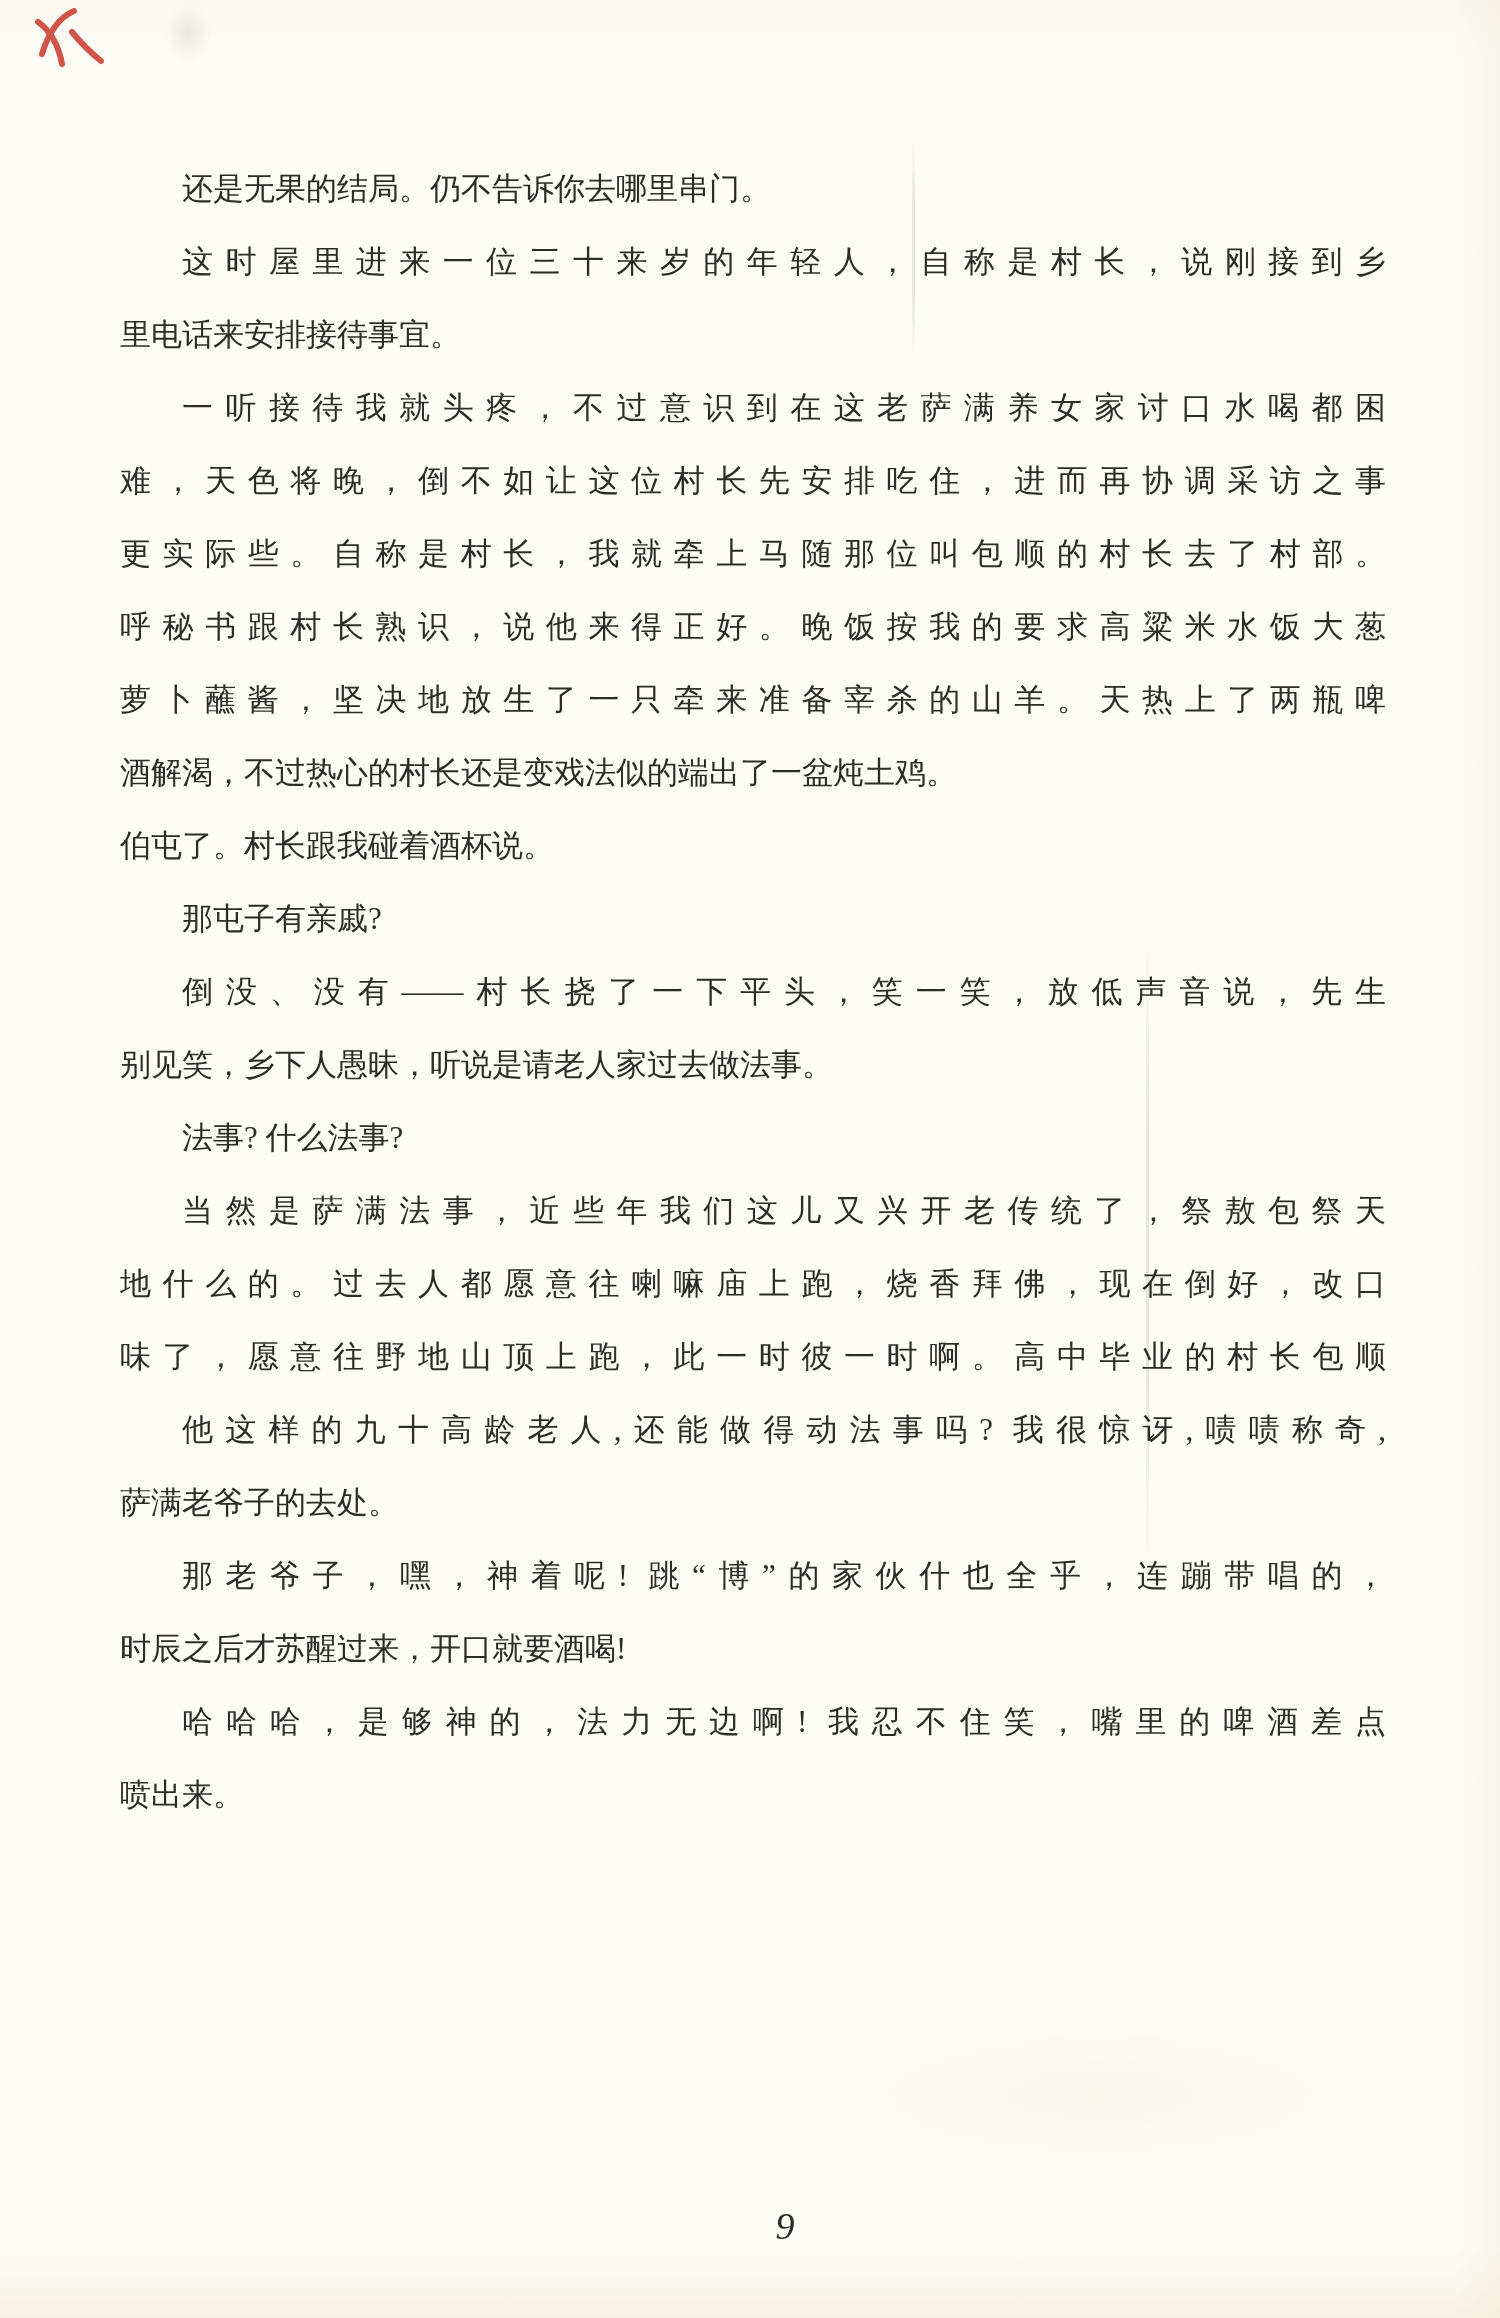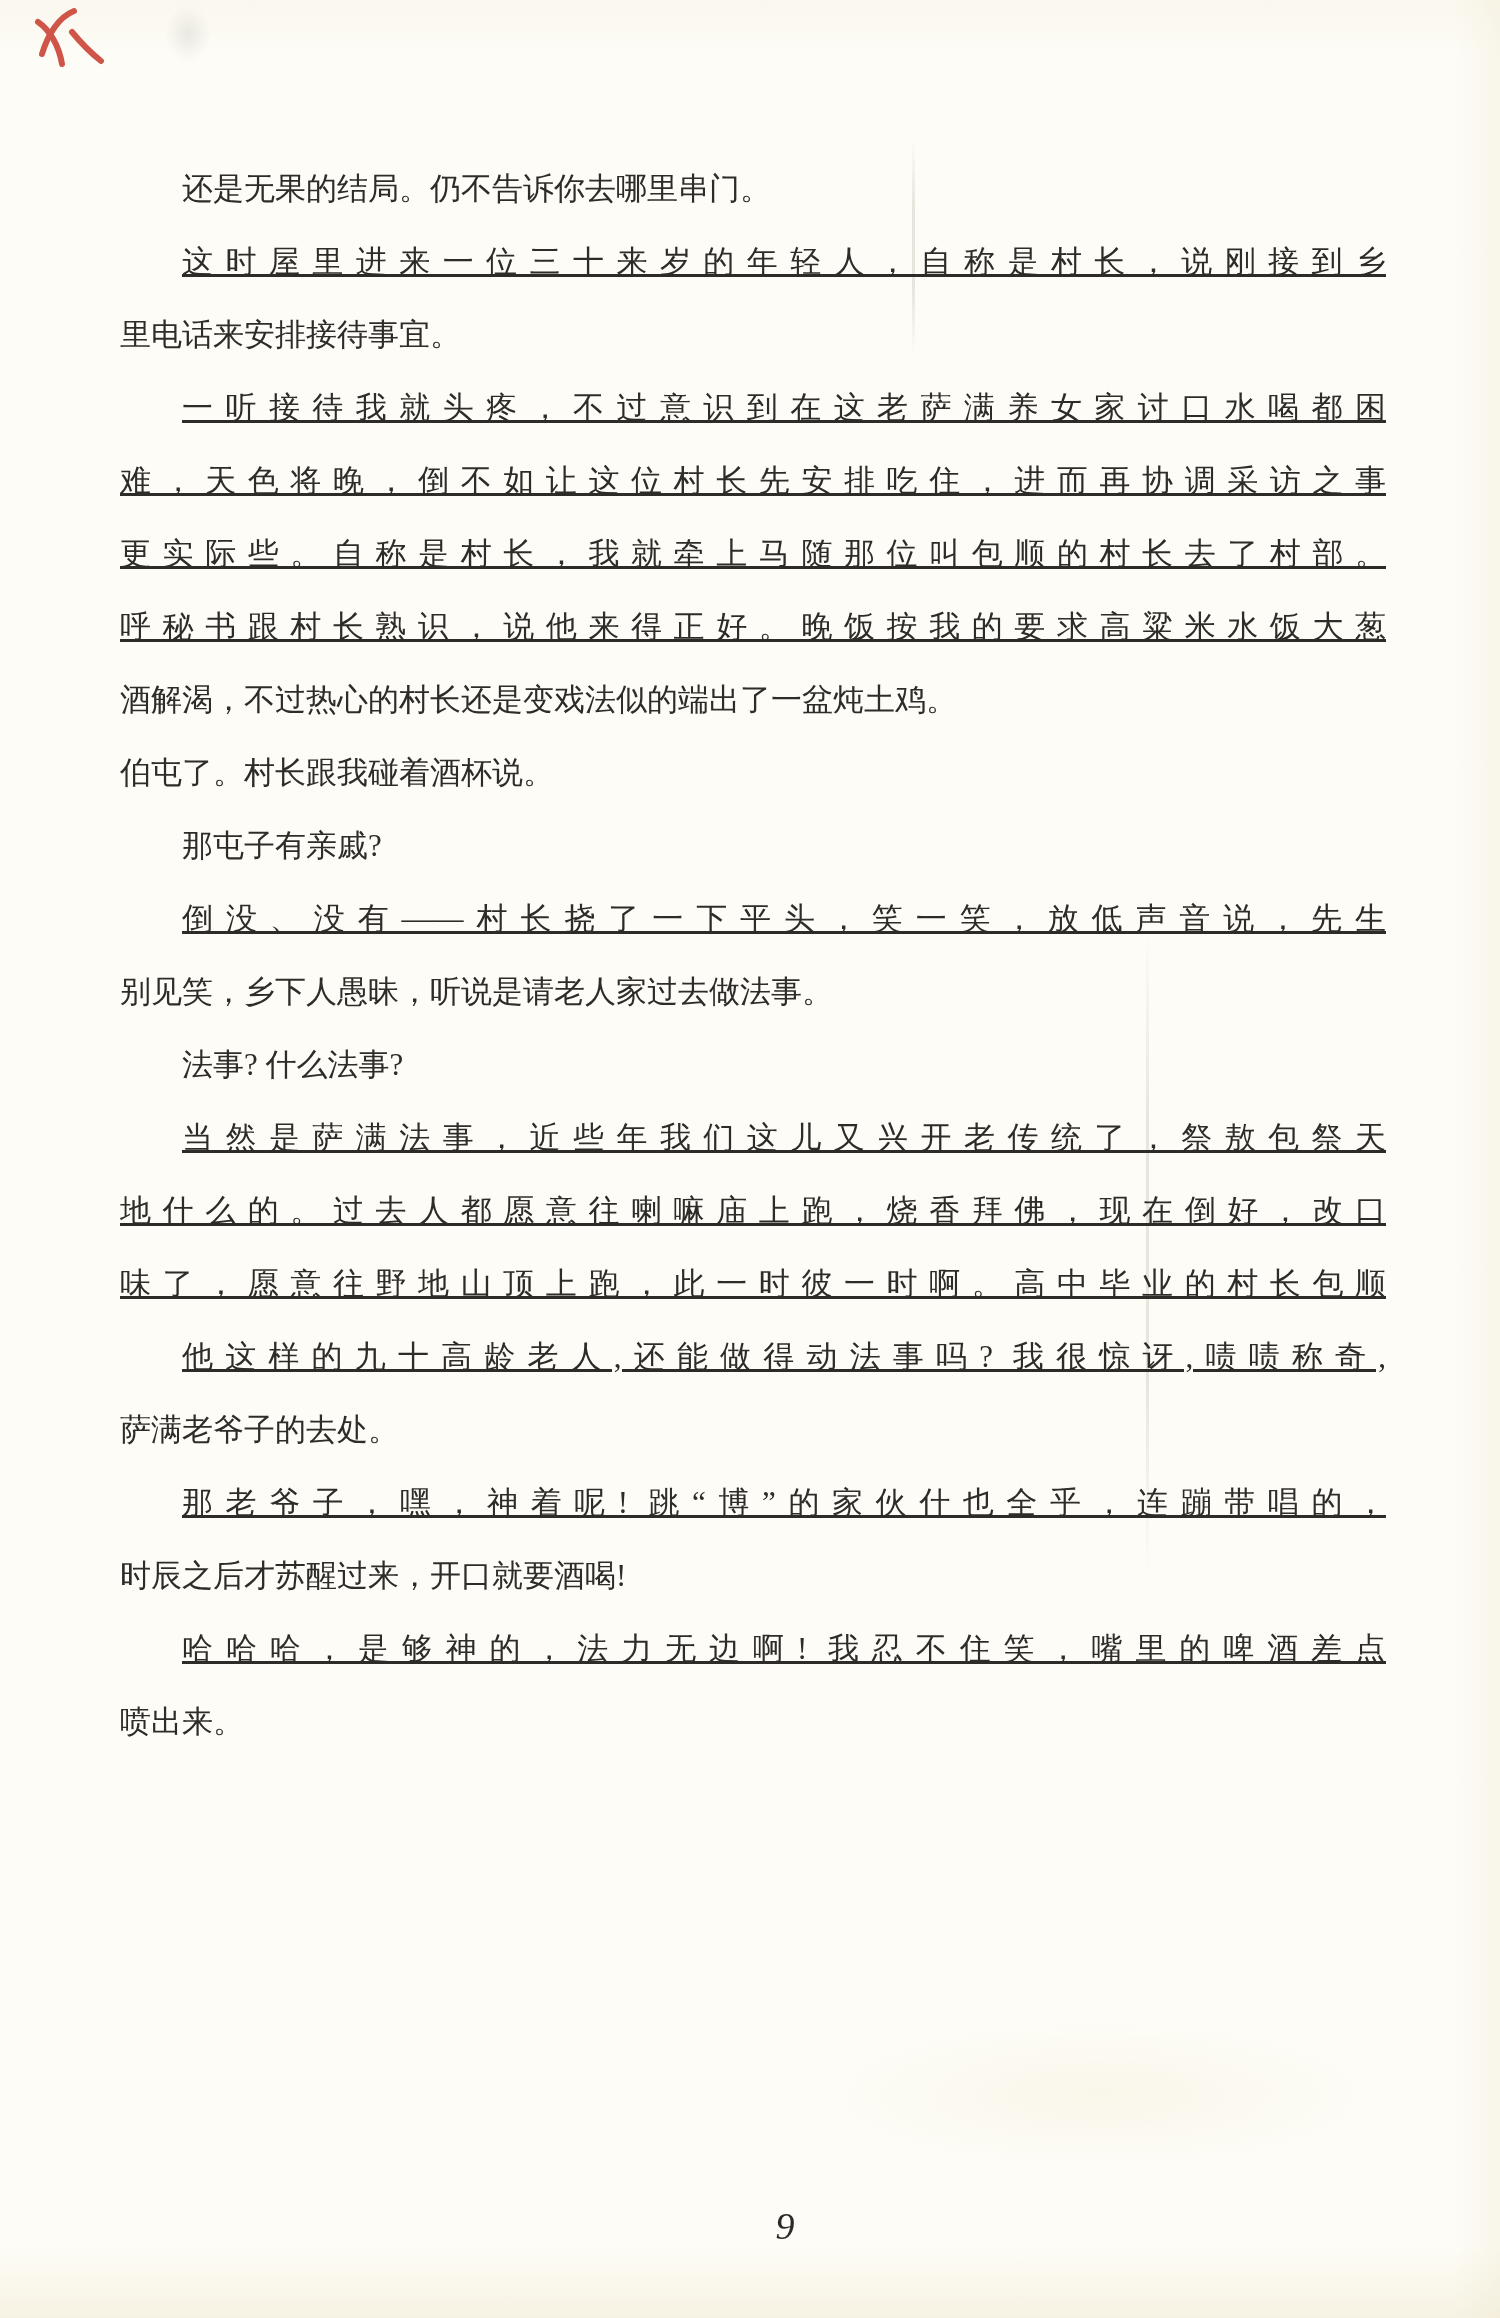--- a/index.html
+++ b/index.html
@@ -22,21 +22,21 @@
   .text-block{
     position:absolute;
     left:120px;top:152px;width:1266px;
     font-size:31px;
     line-height:73px;
     color:#2e2c29;
     letter-spacing:0;
   }
   .line{height:73px;overflow:hidden;white-space:normal;}
   .line.ind{text-indent:62px;}
-  .line.full{text-align:justify;text-align-last:justify;text-decoration:underline;}
+  .line.full{text-align:justify;text-align-last:justify;}
   .page-number{
     position:absolute;
     left:120px;top:2200px;width:1266px;
     text-align:center;
     transform:translateX(32px);
     font-style:italic;
     font-size:38px;
     line-height:52px;
     color:#2a2a28;
   }
@@ -81,20 +81,21 @@
   <div class="mottle"></div>
 
   <div class="text-block" id="lines">
       <div class="line ind">还是无果的结局。仍不告诉你去哪里串门。</div>
       <div class="line ind full">这时屋里进来一位三十来岁的年轻人，自称是村长，说刚接到乡</div>
       <div class="line">里电话来安排接待事宜。</div>
       <div class="line ind full">一听接待我就头疼，不过意识到在这老萨满养女家讨口水喝都困</div>
       <div class="line full">难，天色将晚，倒不如让这位村长先安排吃住，进而再协调采访之事</div>
       <div class="line full">更实际些。自称是村长，我就牵上马随那位叫包顺的村长去了村部。</div>
       <div class="line full">呼秘书跟村长熟识，说他来得正好。晚饭按我的要求高粱米水饭大葱</div>
+      <div class="line full">萝卜蘸酱，坚决地放生了一只牵来准备宰杀的山羊。天热上了两瓶啤</div>
       <div class="line">酒解渴，不过热心的村长还是变戏法似的端出了一盆炖土鸡。</div>
       <div class="line">伯屯了。村长跟我碰着酒杯说。</div>
       <div class="line ind">那屯子有亲戚?</div>
       <div class="line ind full">倒没、没有——村长挠了一下平头，笑一笑，放低声音说，先生</div>
       <div class="line">别见笑，乡下人愚昧，听说是请老人家过去做法事。</div>
       <div class="line ind">法事? 什么法事?</div>
       <div class="line ind full">当然是萨满法事，近些年我们这儿又兴开老传统了，祭敖包祭天</div>
       <div class="line full">地什么的。过去人都愿意往喇嘛庙上跑，烧香拜佛，现在倒好，改口</div>
       <div class="line full">味了，愿意往野地山顶上跑，此一时彼一时啊。高中毕业的村长包顺</div>
       <div class="line ind full">他这样的九十高龄老人,还能做得动法事吗? 我很惊讶,啧啧称奇,</div>

